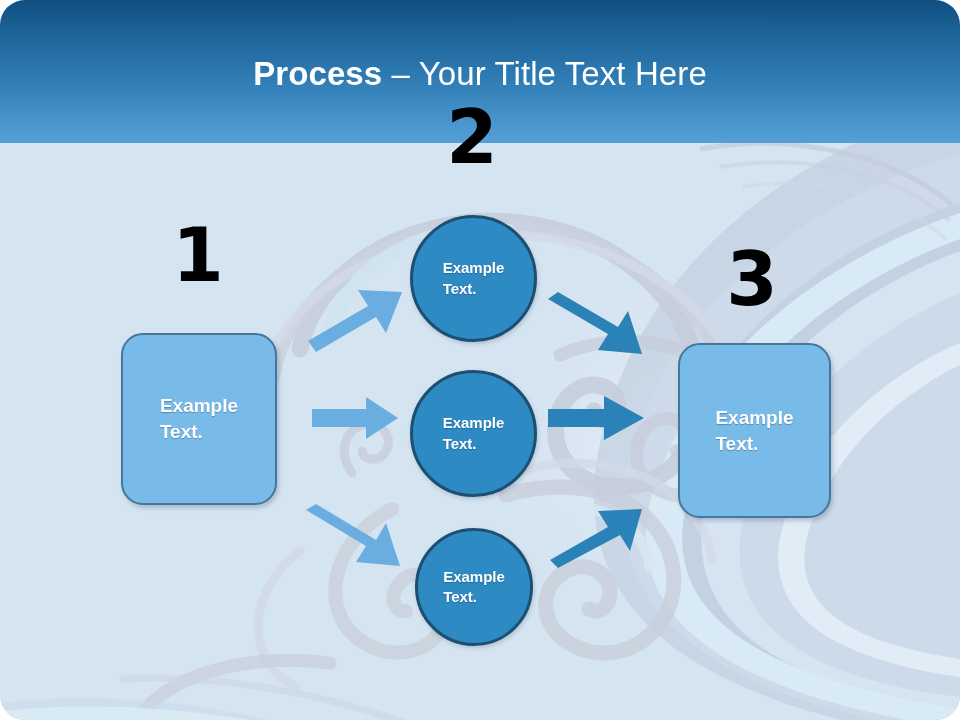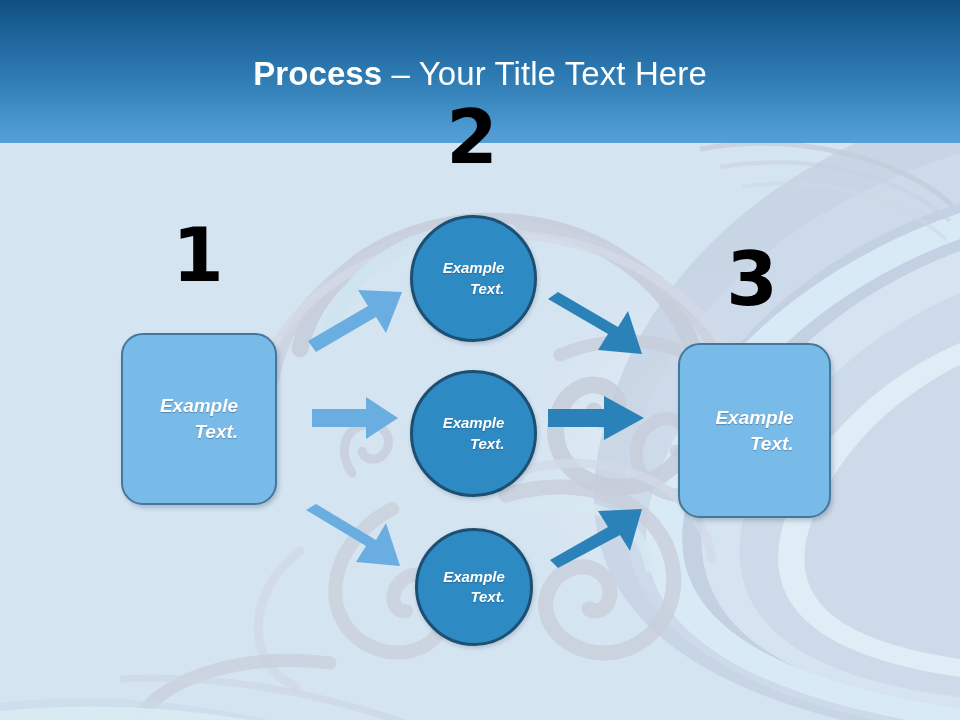--- a/index.html
+++ b/index.html
@@ -9,20 +9,21 @@
   }
   body {
     font-family: "Liberation Sans", sans-serif;
   }
   #slide {
     position: relative;
     width: 960px;
     height: 720px;
     overflow: hidden;
     background: #d5e4f1;
+    border-radius: 25px;
   }
   
   #header {
     position: absolute;
     left: 0;
     top: 0;
     width: 960px;
     height: 143px;
     background: linear-gradient(to bottom, #0f4f80 0%, #1c6298 22%, #2f7cb4 55%, #4b97cf 88%, #559fd6 100%);
     z-index: 30;
@@ -96,23 +97,22 @@
     justify-content: center;
     z-index: 20;
     box-shadow: 1px 2px 4px rgba(30,60,90,0.22);
   }
   #circle-top    { left: 410px; top: 215px; width: 127px; height: 127px; }
   #circle-middle { left: 410px; top: 370px; width: 127px; height: 127px; }
   #circle-bottom { left: 415px; top: 528px; width: 118px; height: 118px; }
 
   .node-label {
     color: #ffffff;
-    font-style: italic;
     font-weight: bold;
-    text-align: right;
+    text-align: left;
     line-height: 1.35;
     white-space: pre-line;
     text-shadow: 0 1px 1px rgba(20,50,80,0.35);
   }
   .label-box    { font-size: 19px; }
   .label-circle { font-size: 15px; }
 
   
   #arrow-layer {
     position: absolute;

